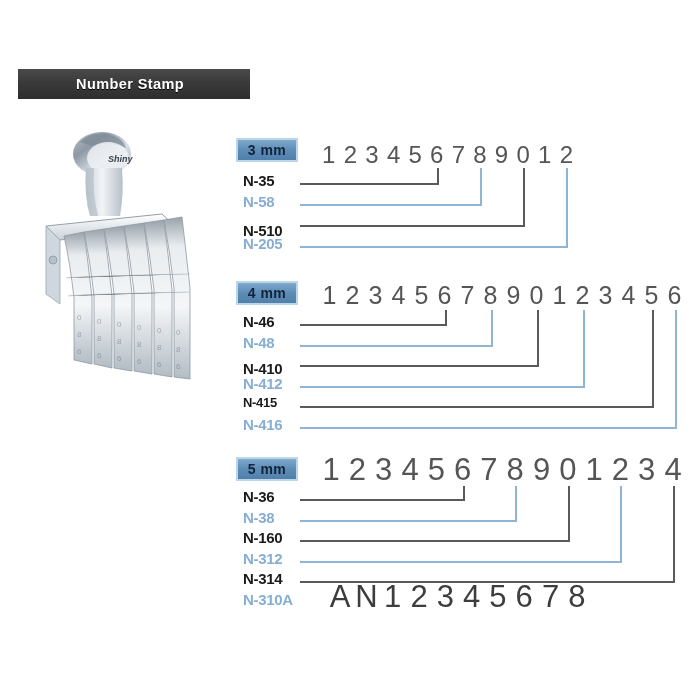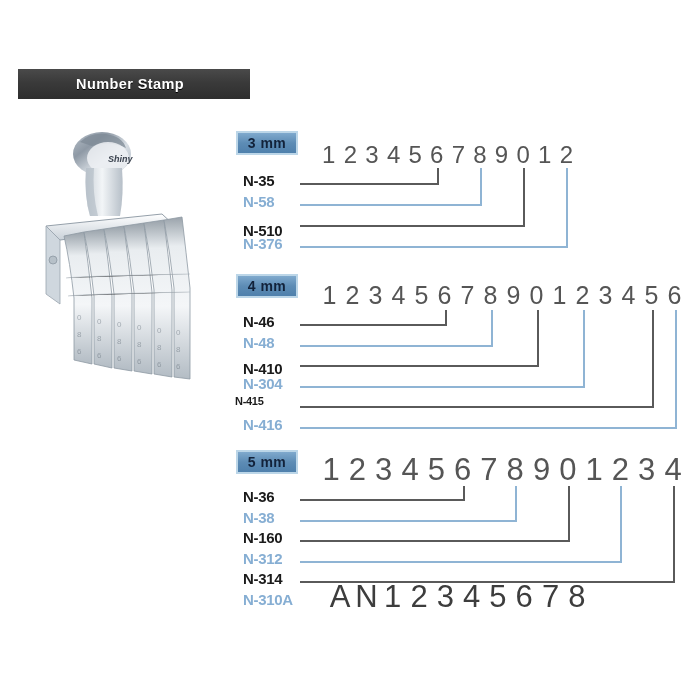--- a/index.html
+++ b/index.html
@@ -57,20 +57,21 @@
     position: absolute;
     background: linear-gradient(180deg, #7fa9cd 0%, #5d8cb5 50%, #4f80ac 100%);
     border: 2px solid #bcd6e8;
     box-sizing: border-box;
     color: #12223a;
     font-weight: bold;
     font-size: 14px;
     text-align: center;
     font-family: "Liberation Sans", sans-serif;
     letter-spacing: 0.5px;
+    margin-top: 7px;
   }
 
   .digit-row {
     position: absolute;
     white-space: nowrap;
     color: #4a4a4a;
     font-family: "Liberation Sans", sans-serif;
     font-weight: normal;
   }
   .digit-row .digit {
@@ -211,21 +212,21 @@
       <div class="model-label light" style="left: 243px; top: 193px; font-size: 15px;">N-58</div>
       <div class="leader light" style="left: 300px; top: 168px; width: 182px; height: 38px;">
         <div class="horiz" style="width: 180px;"></div>
         <div class="vert" style="left: 180px; height: 38px;"></div>
       </div>
       <div class="model-label dark" style="left: 243px; top: 214px; font-size: 15px; margin-top: 8px;">N-510</div>
       <div class="leader dark" style="left: 300px; top: 168px; width: 225.2px; height: 59px;">
         <div class="horiz" style="width: 223.2px;"></div>
         <div class="vert" style="left: 223.2px; height: 59px;"></div>
       </div>
-      <div class="model-label light" style="left: 243px; top: 235px; font-size: 15px;">N-376</div>
+      <div class="model-label light" style="left: 243px; top: 235px; font-size: 15px;">N-205</div>
       <div class="leader light" style="left: 300px; top: 168px; width: 268.4px; height: 80px;">
         <div class="horiz" style="width: 266.4px;"></div>
         <div class="vert" style="left: 266.4px; height: 80px;"></div>
       </div>
     </div>
     <div class="size-section">
       <div class="size-badge" style="left: 236px; top: 274px; width: 62px; height: 24px; line-height: 20px;">4 mm</div>
       <div class="digit-row" style="left: 318px; top: 281px; font-size: 25px;"><span class="digit" style="width: 23px;">1</span><span class="digit" style="width: 23px;">2</span><span class="digit" style="width: 23px;">3</span><span class="digit" style="width: 23px;">4</span><span class="digit" style="width: 23px;">5</span><span class="digit" style="width: 23px;">6</span><span class="digit" style="width: 23px;">7</span><span class="digit" style="width: 23px;">8</span><span class="digit" style="width: 23px;">9</span><span class="digit" style="width: 23px;">0</span><span class="digit" style="width: 23px;">1</span><span class="digit" style="width: 23px;">2</span><span class="digit" style="width: 23px;">3</span><span class="digit" style="width: 23px;">4</span><span class="digit" style="width: 23px;">5</span><span class="digit" style="width: 23px;">6</span></div>
       <div class="model-label dark" style="left: 243px; top: 313px; font-size: 15px;">N-46</div>
       <div class="leader dark" style="left: 300px; top: 310px; width: 146.5px; height: 16px;">
@@ -235,26 +236,26 @@
       <div class="model-label light" style="left: 243px; top: 333.5px; font-size: 15px;">N-48</div>
       <div class="leader light" style="left: 300px; top: 310px; width: 192.5px; height: 36.5px;">
         <div class="horiz" style="width: 190.5px;"></div>
         <div class="vert" style="left: 190.5px; height: 36.5px;"></div>
       </div>
       <div class="model-label dark" style="left: 243px; top: 360px; font-size: 15px;">N-410</div>
       <div class="leader dark" style="left: 300px; top: 310px; width: 238.5px; height: 57px;">
         <div class="horiz" style="width: 236.5px;"></div>
         <div class="vert" style="left: 236.5px; height: 57px;"></div>
       </div>
-      <div class="model-label light" style="left: 243px; top: 374.5px; font-size: 15px;">N-304</div>
+      <div class="model-label light" style="left: 243px; top: 374.5px; font-size: 15px;">N-412</div>
       <div class="leader light" style="left: 300px; top: 310px; width: 284.5px; height: 77.5px;">
         <div class="horiz" style="width: 282.5px;"></div>
         <div class="vert" style="left: 282.5px; height: 77.5px;"></div>
       </div>
-      <div class="model-label dark" style="left: 235px; top: 395px; font-size: 11px;">N-415</div>
+      <div class="model-label dark" style="left: 243px; top: 395px; font-size: 13px;">N-415</div>
       <div class="leader dark" style="left: 300px; top: 310px; width: 353.5px; height: 98px;">
         <div class="horiz" style="width: 351.5px;"></div>
         <div class="vert" style="left: 351.5px; height: 98px;"></div>
       </div>
       <div class="model-label light" style="left: 243px; top: 415.5px; font-size: 15px;">N-416</div>
       <div class="leader light" style="left: 300px; top: 310px; width: 376.5px; height: 118.5px;">
         <div class="horiz" style="width: 374.5px;"></div>
         <div class="vert" style="left: 374.5px; height: 118.5px;"></div>
       </div>
     </div>

